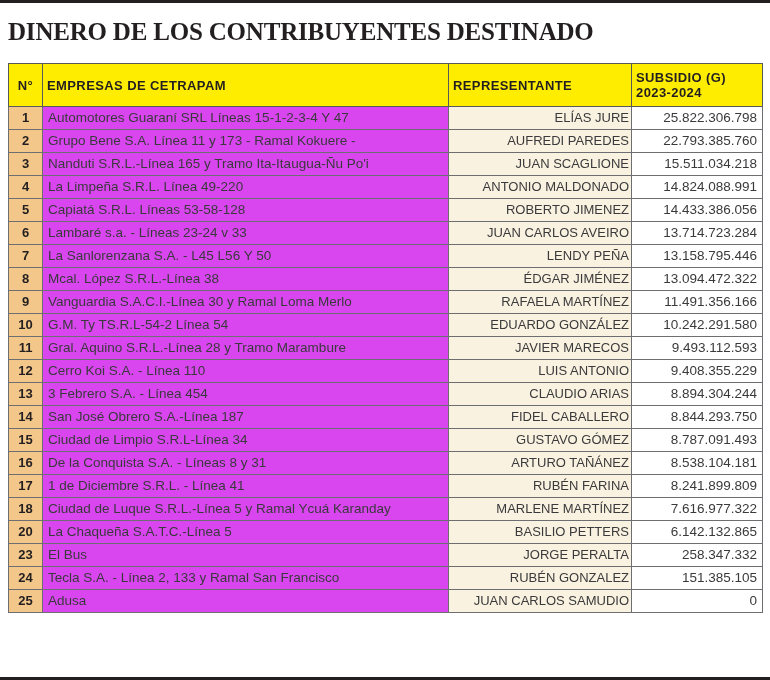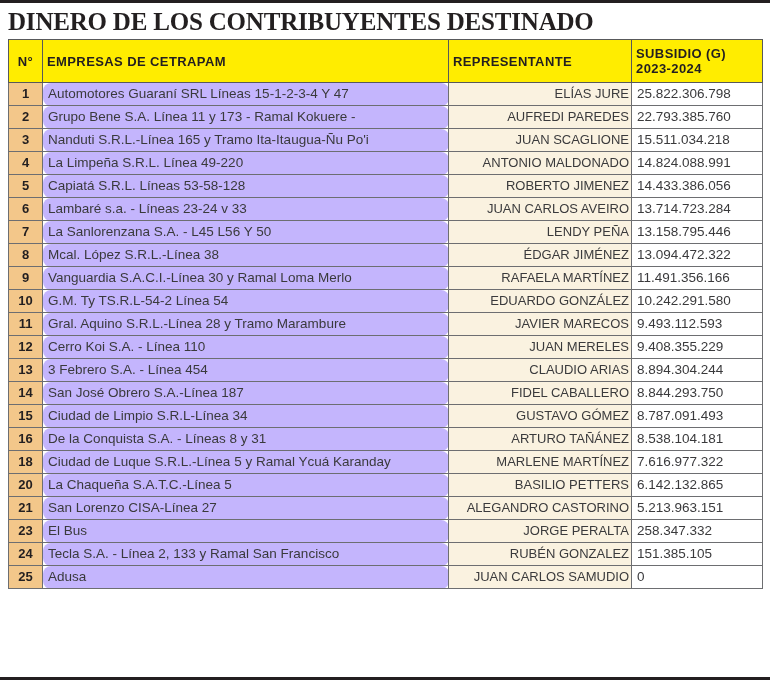--- a/index.html
+++ b/index.html
@@ -20,21 +20,22 @@
     box-sizing: border-box;
     background: #ffffff;
     position: relative;
     display: flex;
     flex-direction: column;
     border-top: 3px solid #231f20;
     border-bottom: 3px solid #231f20;
   }
   
   .title-block {
-    padding: 5px 8px 3px 8px;
+    padding: 5px 8px 17px 8px;
+    margin-top: 10px;
   }
   .title-line {
     font-family: "Liberation Serif", serif;
     font-weight: bold;
     font-size: 25px;
     line-height: 28px;
     letter-spacing: -0.2px;
     color: #231f20;
     white-space: nowrap;
     transform: scaleX(1.0);
@@ -84,38 +85,37 @@
   }
   td.cell-num {
     background: #f3c78a;
     color: #231f20;
     font-weight: bold;
     font-size: 13px;
     text-align: center;
     padding: 0;
   }
   td.cell-emp {
-    background: #c4b5fd;
+    background: #d946ef;
     text-align: left;
     padding: 0 4px 0 5px;
     white-space: nowrap;
     overflow: hidden;
-    border-radius: 8px;
   }
   td.cell-rep {
     background: #faf2e0;
     text-align: right;
     padding: 0 2px;
     white-space: nowrap;
     overflow: hidden;
     font-size: 13px;
   }
   td.cell-sub {
     background: #ffffff;
-    text-align: left;
+    text-align: right;
     padding: 0 5px;
     white-space: nowrap;
     font-size: 13.5px;
   }
 </style>
 </head>
 <body>
 
 <div class="infographic">
 
@@ -205,21 +205,21 @@
           </tr>
           <tr>
             <td class="cell-num">11</td>
             <td class="cell-emp">Gral. Aquino S.R.L.-Línea 28 y Tramo Marambure</td>
             <td class="cell-rep">JAVIER MARECOS</td>
             <td class="cell-sub">9.493.112.593</td>
           </tr>
           <tr>
             <td class="cell-num">12</td>
             <td class="cell-emp">Cerro Koi S.A. - Línea 110</td>
-            <td class="cell-rep">JUAN MERELES</td>
+            <td class="cell-rep">LUIS ANTONIO</td>
             <td class="cell-sub">9.408.355.229</td>
           </tr>
           <tr>
             <td class="cell-num">13</td>
             <td class="cell-emp">3 Febrero S.A. - Línea 454</td>
             <td class="cell-rep">CLAUDIO ARIAS</td>
             <td class="cell-sub">8.894.304.244</td>
           </tr>
           <tr>
             <td class="cell-num">14</td>
@@ -233,38 +233,38 @@
             <td class="cell-rep">GUSTAVO GÓMEZ</td>
             <td class="cell-sub">8.787.091.493</td>
           </tr>
           <tr>
             <td class="cell-num">16</td>
             <td class="cell-emp">De la Conquista S.A. - Líneas 8 y 31</td>
             <td class="cell-rep">ARTURO TAÑÁNEZ</td>
             <td class="cell-sub">8.538.104.181</td>
           </tr>
           <tr>
+            <td class="cell-num">17</td>
+            <td class="cell-emp">1 de Diciembre S.R.L. - Línea 41</td>
+            <td class="cell-rep">RUBÉN FARINA</td>
+            <td class="cell-sub">8.241.899.809</td>
+          </tr>
+          <tr>
             <td class="cell-num">18</td>
             <td class="cell-emp">Ciudad de Luque S.R.L.-Línea 5 y Ramal Ycuá Karanday</td>
             <td class="cell-rep">MARLENE MARTÍNEZ</td>
             <td class="cell-sub">7.616.977.322</td>
           </tr>
           <tr>
             <td class="cell-num">20</td>
             <td class="cell-emp">La Chaqueña S.A.T.C.-Línea 5</td>
             <td class="cell-rep">BASILIO PETTERS</td>
             <td class="cell-sub">6.142.132.865</td>
           </tr>
           <tr>
-            <td class="cell-num">21</td>
-            <td class="cell-emp">San Lorenzo CISA-Línea 27</td>
-            <td class="cell-rep">ALEGANDRO CASTORINO</td>
-            <td class="cell-sub">5.213.963.151</td>
-          </tr>
-          <tr>
             <td class="cell-num">23</td>
             <td class="cell-emp">El Bus</td>
             <td class="cell-rep">JORGE PERALTA</td>
             <td class="cell-sub">258.347.332</td>
           </tr>
           <tr>
             <td class="cell-num">24</td>
             <td class="cell-emp">Tecla S.A. - Línea 2, 133 y Ramal San Francisco</td>
             <td class="cell-rep">RUBÉN GONZALEZ</td>
             <td class="cell-sub">151.385.105</td>

